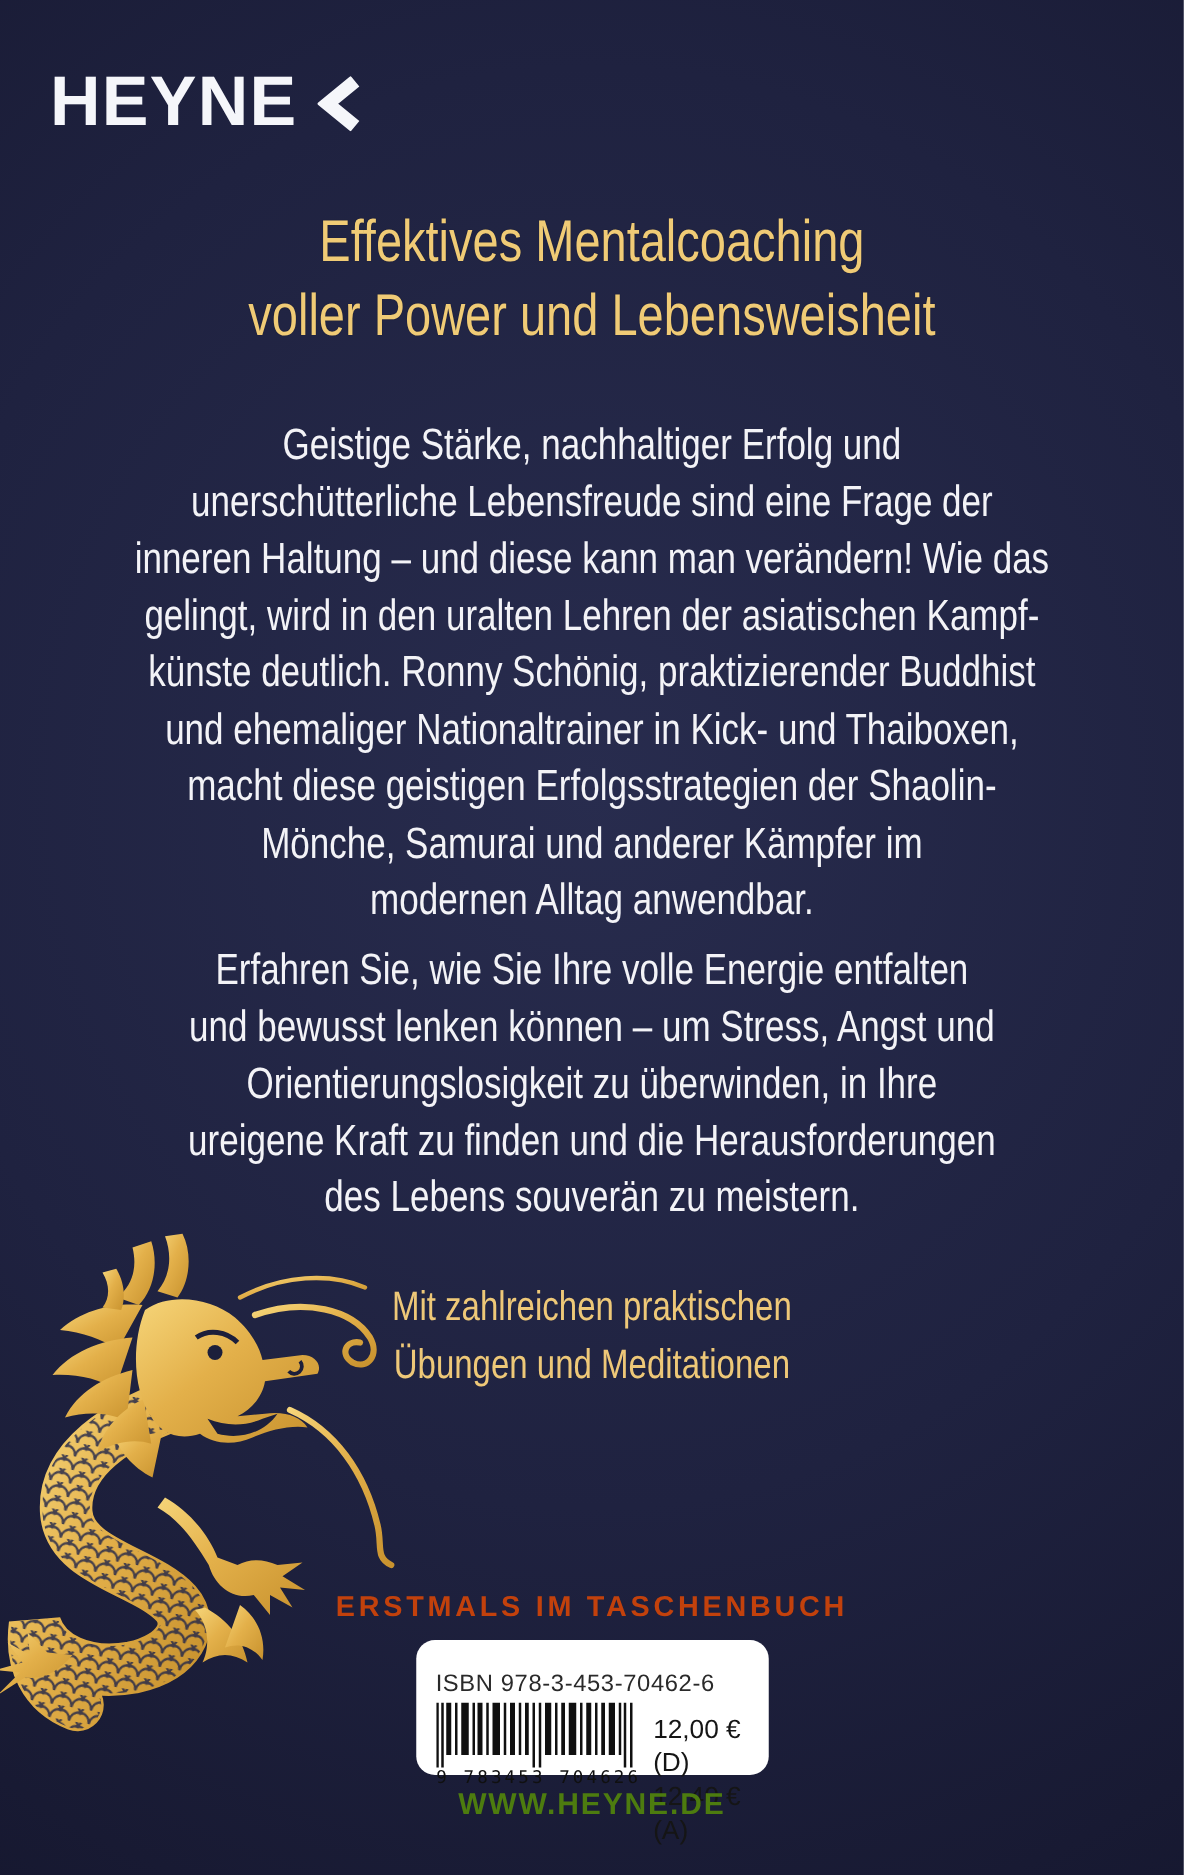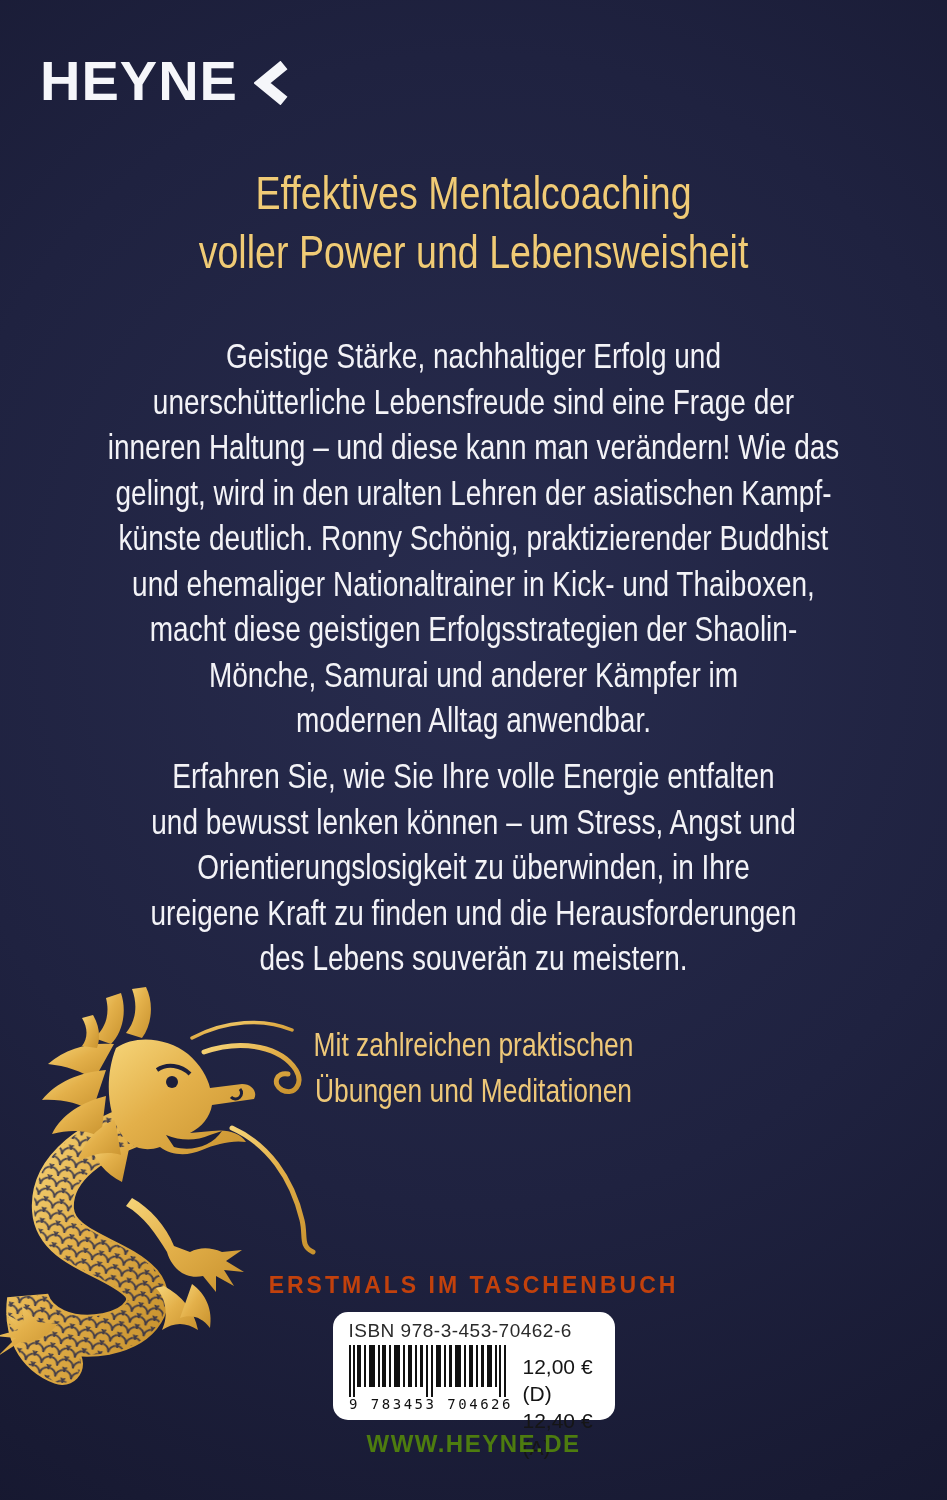--- a/index.html
+++ b/index.html
@@ -28,21 +28,21 @@
   .para2 { top:753px; }
   .highlight { top:1022px; color:#eec878; font-size:33px; line-height:46px; }
   .edition {
     top:1272px; color:#c2410c; font-weight:700; font-size:23px; letter-spacing:3px;
   }
   .barcode-panel {
     top:1312px; left:50%; transform:translateX(-50%);
     width:282px; height:108px; background:#ffffff; border-radius:15px;
     padding:8px 12px 6px 16px; color:#1c1c1c;
   }
-  .isbn-label { font-size:19px; color:#2a2a2a; letter-spacing:0.5px; }
+  .isbn-label { font-size:19px; color:#2a2a2a; letter-spacing:0.5px;margin-top:17px; }
   .barcode-row { display:flex; align-items:flex-start; margin-top:3px; }
   .bars { flex:0 0 auto; }
   .prices { margin-left:10px; padding-top:8px; font-size:21px; line-height:27px; color:#151515; white-space:pre-line; }
   .website { top:1430px; color:#4d7c0f; font-weight:700; font-size:24px; letter-spacing:1.5px; }
   .dragon { position:absolute; left:-6px; top:986px; width:336px; height:404px; }
   .digits { font-family:"DejaVu Sans Mono", monospace; }
 </style>
 </head>
 <body>
 

